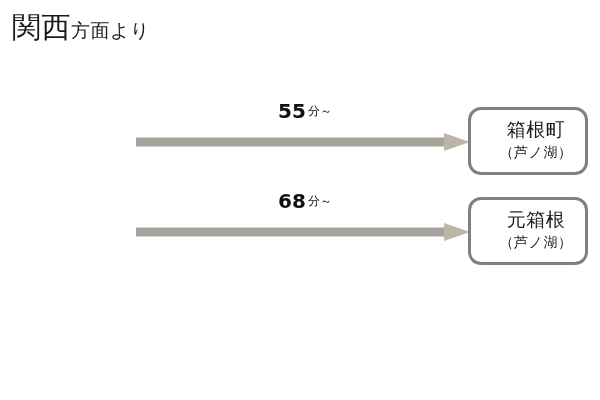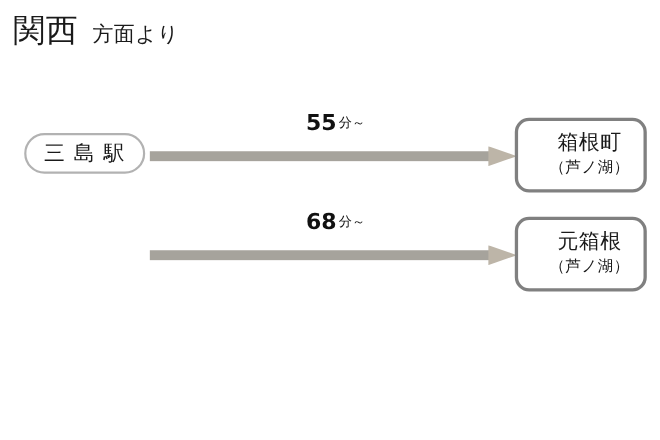--- a/index.html
+++ b/index.html
@@ -22,21 +22,20 @@
   }
 
   
   .title-block {
     position: absolute;
     left: 12px;
     top: 10px;
     display: flex;
     align-items: baseline;
     white-space: nowrap;
-    gap: 13px;
   }
   .title-main {
     font-size: 29px;
     line-height: 34px;
     color: #1a1a1a;
     letter-spacing: 0.5px;
   }
   .title-sub {
     font-size: 19px;
     line-height: 34px;
@@ -150,23 +149,20 @@
 
 <div id="canvas">
 
   <div class="title-block">
     <span class="title-main">関西</span>
     <span class="title-sub">方面より</span>
   </div>
 
   <div class="route-row row-0">
 
-    <div class="origin-pill">
-      <span class="origin-label">三 島 駅</span>
-    </div>
 
     <div class="connector">
       <svg width="334" height="18" viewBox="0 0 334 18" xmlns="http://www.w3.org/2000/svg" aria-hidden="true">
         <rect x="0" y="4.5" width="311" height="9" fill="#a6a39c"></rect>
         <polygon points="308,0 334,9 308,18" fill="#bdb5a8"></polygon>
       </svg>
     </div>
 
     <div class="duration">
       <span class="duration-num">55</span>

